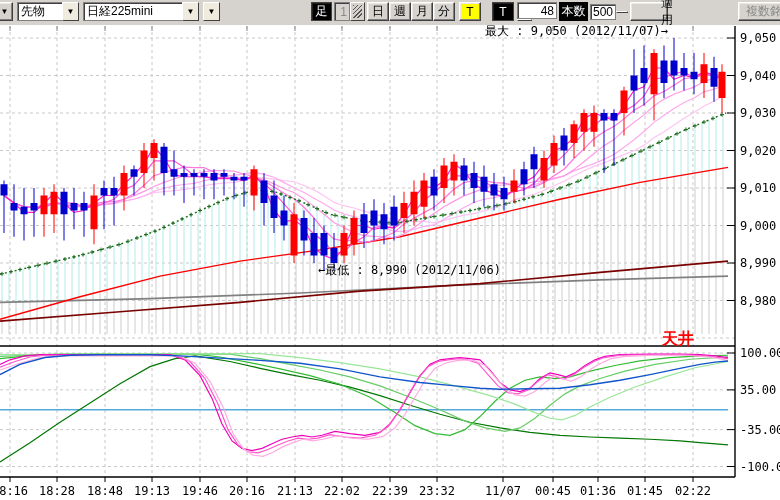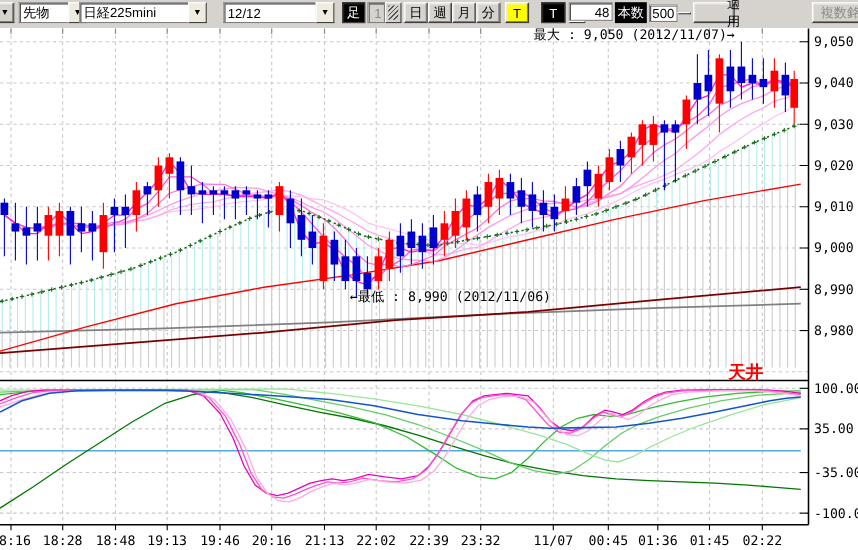--- a/index.html
+++ b/index.html
@@ -40,26 +40,25 @@
 <body>
 
 <div class="toolbar">
   <div class="tb raised btn" style="left:-4px;width:17px;">
     <span style="font-size:8px;">▼</span>
   </div>
   <div class="tb combo" style="left:17px;width:62px;">
     <div class="field">先物</div>
     <div class="arrow">▼</div>
   </div>
-  <div class="tb combo" style="left:72px;width:116px;">
+  <div class="tb combo" style="left:83px;width:116px;">
     <div class="field">日経225mini</div>
     <div class="arrow">▼</div>
   </div>
   <div class="tb combo" style="left:203px;width:101px;">
-    <div class="field">12/12</div>
     <div class="arrow">▼</div>
   </div>
   <div class="tb btn btn-black" style="left:311px;width:21px;">足</div>
   <div class="tb spin" style="left:334px;width:31px;">
     <div class="num dis">1</div>
     <div class="glyph"></div>
   </div>
   <div class="tb raised btn" style="left:367px;width:22px;">日</div>
   <div class="tb raised btn" style="left:389px;width:22px;">週</div>
   <div class="tb raised btn" style="left:411px;width:22px;">月</div>

